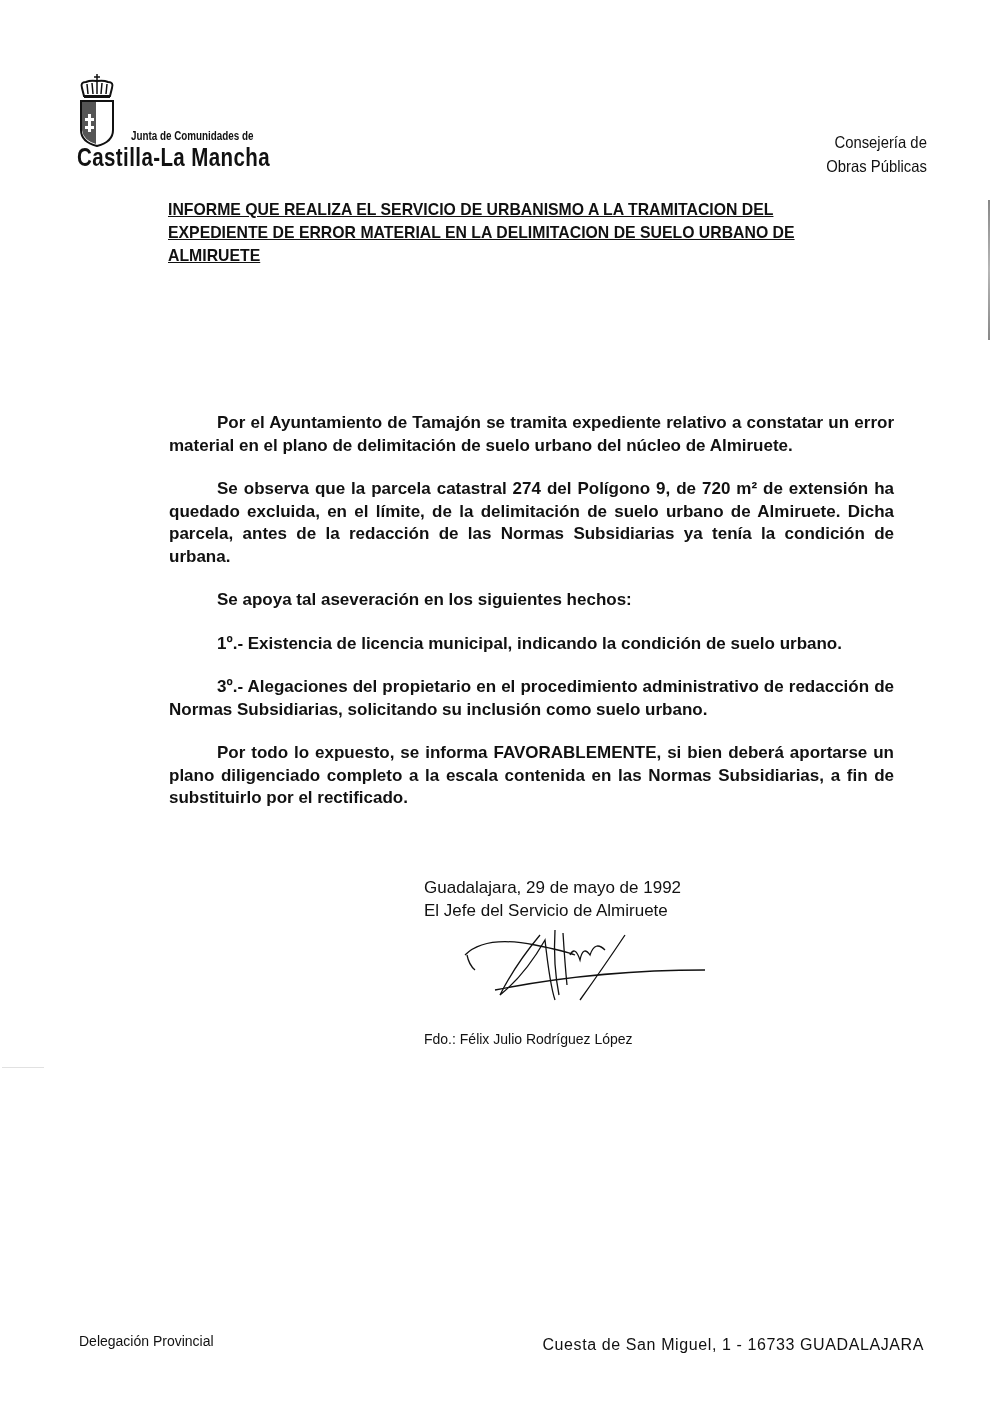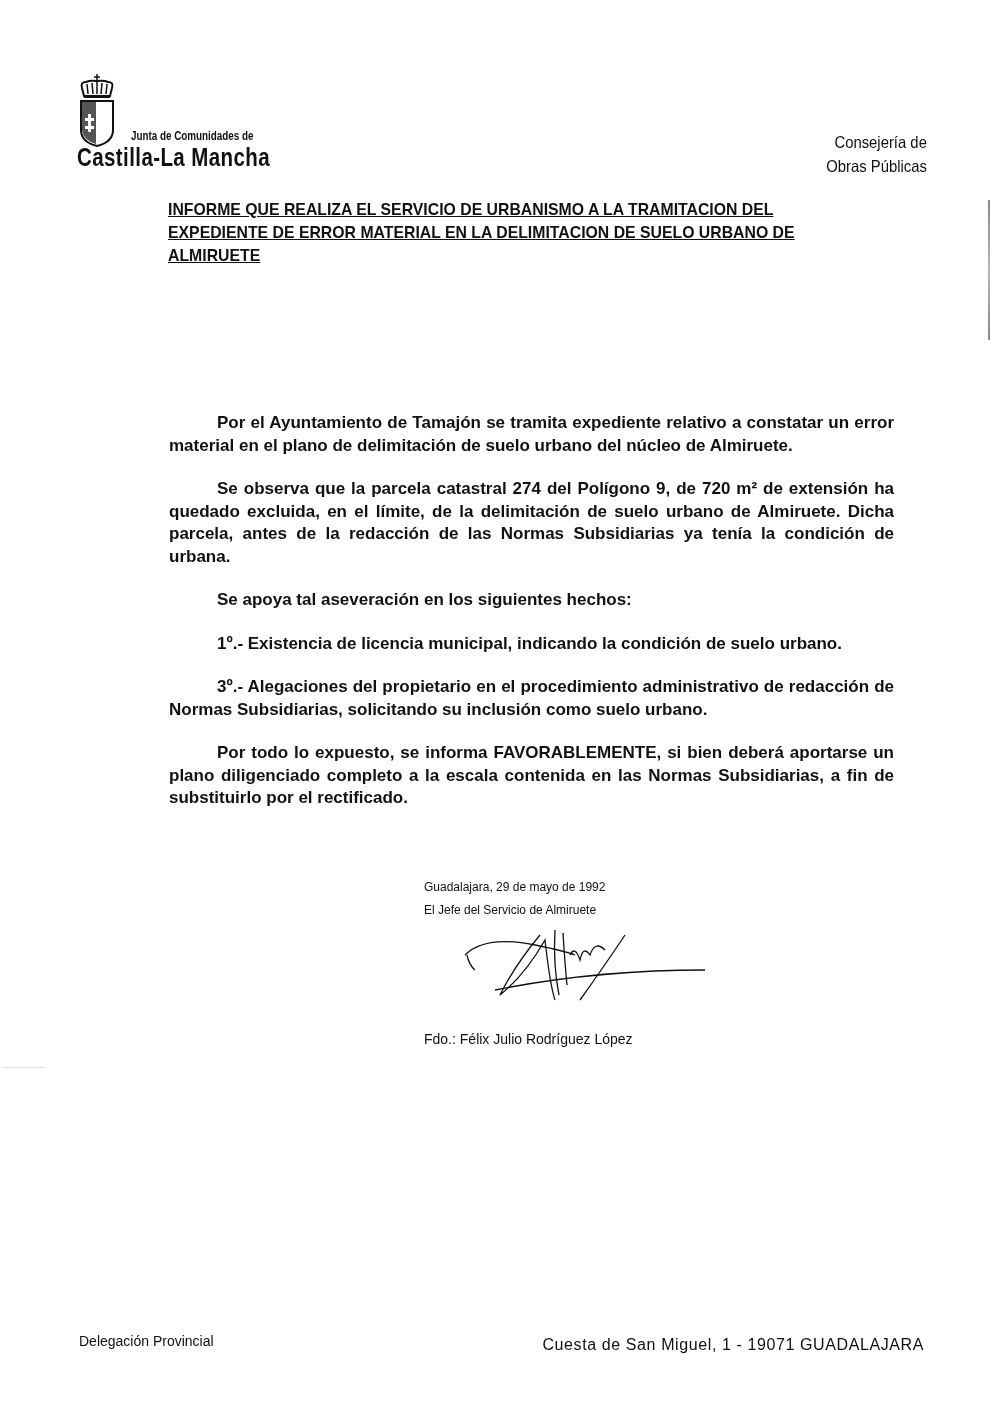--- a/index.html
+++ b/index.html
@@ -8,21 +8,21 @@
   .abs { position:absolute; }
   .crest { left:78px; top:74px; width:40px; height:76px; }
   .org-small { left:131px; top:129px; font-size:12px; font-weight:bold; letter-spacing:0px;
                font-family:"Liberation Sans Narrow","Liberation Sans", sans-serif; transform:scaleX(0.82); transform-origin:left; }
   .org-big { left:77px; top:143px; font-size:25px; font-weight:bold; transform:scaleX(0.82); transform-origin:left; letter-spacing:0.5px; }
   .dept { right:65px; top:130px; text-align:right; font-size:16.5px; line-height:24px; transform:scaleX(0.9); transform-origin:right; }
   .title { left:168px; top:198px; width:740px; font-size:17px; font-weight:bold; line-height:23px;
            text-decoration:underline; transform:scaleX(0.93); transform-origin:left; }
   .body { left:169px; top:412px; width:725px; font-size:17px; line-height:22.5px; text-align:justify;font-weight:bold; }
   .body p { margin:0 0 21px 0; text-indent:48px; }
-  .sign { left:424px; top:876px; font-size:12px; line-height:23px; }
+  .sign { left:424px; top:876px; font-size:17px; line-height:23px; }
   .sig-svg { left:455px; top:925px; width:260px; height:85px; }
   .fdo { left:424px; top:1031px; font-size:14px; }
   .stamp { left:2px; top:1066px; font-size:3px; color:#333; white-space:nowrap; }
   .foot-left { left:79px; top:1333px; font-size:14px; }
   .foot-right { right:68px; top:1336px; font-size:16px; letter-spacing:0.6px; }
   .edge { right:2px; top:200px; width:2px; height:140px; background:linear-gradient(#555,#999,#555); opacity:0.7; }
 </style>
 </head>
 <body>
 
@@ -72,13 +72,13 @@
   <path d="M40 65 Q140 45 250 45" fill="none" stroke="#111" stroke-width="1.3"></path>
 </svg>
 
 <div class="abs fdo">Fdo.: Félix Julio Rodríguez López</div>
 
 <div class="abs stamp">··········································</div>
 
 <div class="abs edge"></div>
 
 <div class="abs foot-left">Delegación Provincial</div>
-<div class="abs foot-right">Cuesta de San Miguel, 1 - 19071 GUADALAJARA</div>
+<div class="abs foot-right">Cuesta de San Miguel, 1 - 16733 GUADALAJARA</div>
 
 </body></html>

